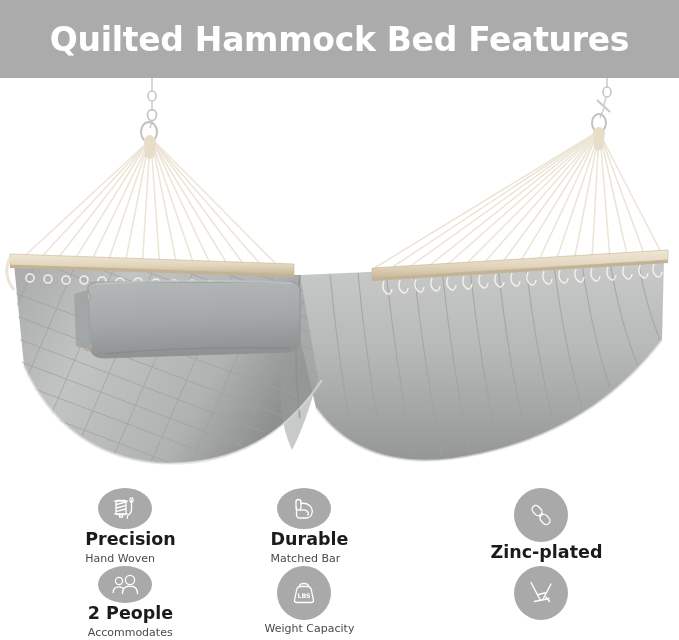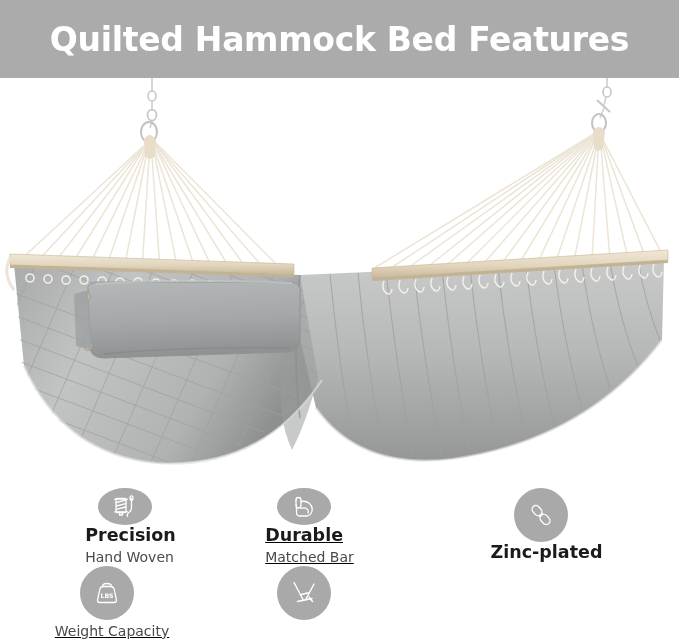--- a/index.html
+++ b/index.html
@@ -66,21 +66,21 @@
     grid-template-rows: 78px 74px;
     align-content: start;
   }
   .feature-item {
     display: flex;
     align-items: center;
     padding-left: 45px;
     box-sizing: border-box;
     flex-direction: column;
   }
-  .feature-item.col2 { padding-left: 8px; text-decoration: underline; }
+  .feature-item.col2 { padding-left: 8px; }
   .feature-item.col3 { padding-left: 8px; }
 
   .feature-icon-circle {
     width: 54px;
     height: 54px;
     min-width: 54px;
     border-radius: 50%;
     background: #a9a9a9;
     display: flex;
     align-items: center;
@@ -97,21 +97,21 @@
   }
   .feature-title {
     font-size: 17.5px;
     font-weight: bold;
     color: #1b1b1b;
     line-height: 1.18;
     white-space: nowrap;
     font-family: "DejaVu Sans", sans-serif;
   }
   .feature-sub {
-    font-size: 14px;
+    font-size: 11px;
     color: #4a4a4a;
     line-height: 1.3;
     padding-top: 2px;
     white-space: nowrap;
     font-family: "DejaVu Sans", sans-serif;
   }
 </style>
 </head>
 <body>
 
@@ -367,20 +367,34 @@
           <rect x="11.2" y="15.5" width="7.6" height="11" rx="3.8"></rect>
           <path d="M13 14.6 L17 14.6 M13 15.4 L17 15.4"></path>
         </g>
       </svg>
     </div>
     <div class="feature-text">
       <div class="feature-title">Zinc-plated</div>
     </div>
   </div>
 
+  <div class="feature-item col1">
+    <div class="feature-icon-circle">
+      <svg width="32" height="32" viewBox="0 0 32 32" fill="none" stroke="#ffffff" stroke-width="1.3" stroke-linecap="round" stroke-linejoin="round">
+        <circle cx="10" cy="12" r="3.6"></circle>
+        <path d="M4.2 23.5 Q4.2 17.8 10 17.8 Q13 17.8 14.6 19.6"></path>
+        <circle cx="21" cy="11" r="4.6"></circle>
+        <path d="M13.4 24.5 Q13.4 17.2 21 17.2 Q28.6 17.2 28.6 24.5"></path>
+      </svg>
+    </div>
+    <div class="feature-text">
+      <div class="feature-title">2 People</div>
+      <div class="feature-sub">Accommodates</div>
+    </div>
+  </div>
 
   <div class="feature-item col2">
     <div class="feature-icon-circle">
       <svg width="30" height="30" viewBox="0 0 30 30" fill="none" stroke="#ffffff" stroke-width="1.3" stroke-linecap="round" stroke-linejoin="round">
         <path d="M10.5 8.5 Q10.5 5.5 15 5.5 Q19.5 5.5 19.5 8.5"></path>
         <path d="M11.4 8.5 L18.6 8.5 Q21.4 8.5 22.2 11.4 L24.4 21.6 Q25 24.5 22 24.5 L8 24.5 Q5 24.5 5.6 21.6 L7.8 11.4 Q8.6 8.5 11.4 8.5 Z"></path>
         <text x="15" y="19.6" font-family="DejaVu Sans, sans-serif" font-size="6.2" font-weight="bold" fill="#ffffff" stroke="none" text-anchor="middle">LBS</text>
       </svg>
     </div>
     <div class="feature-text">

